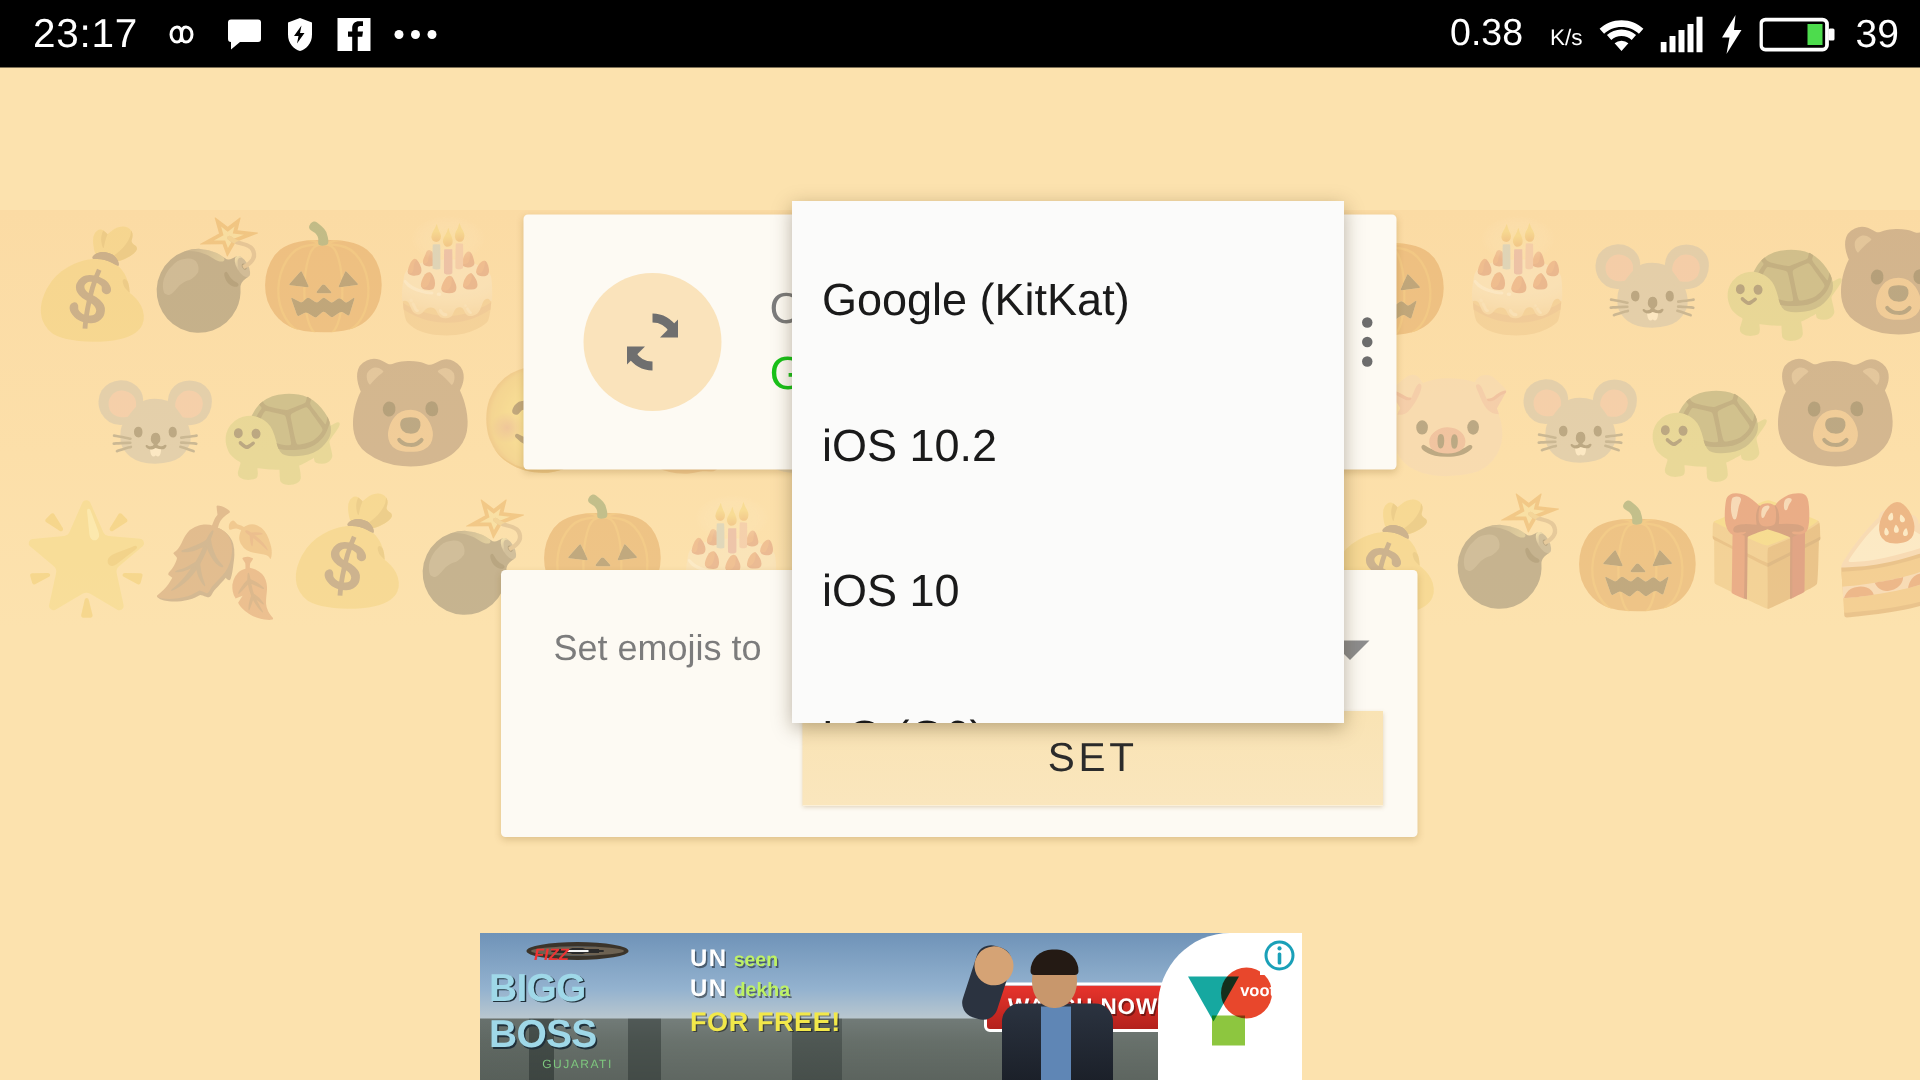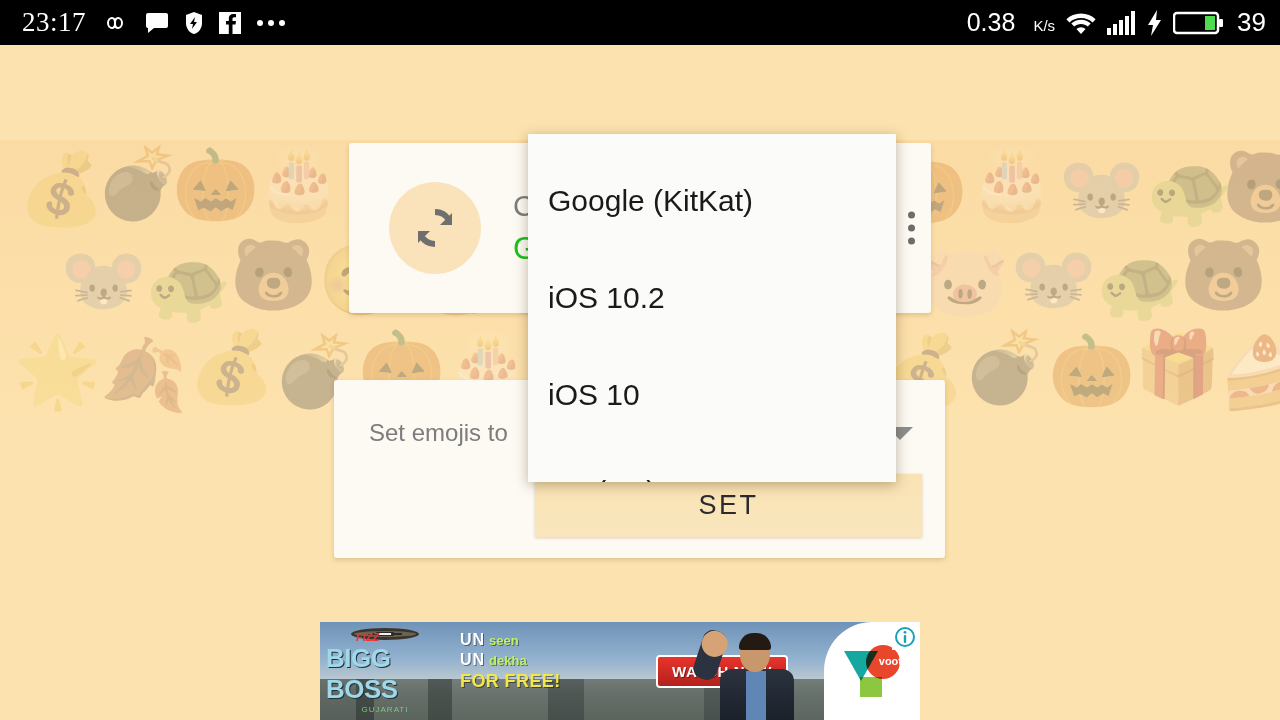--- a/index.html
+++ b/index.html
@@ -21,21 +21,21 @@
     position: absolute; top: 0; left: 0;
     width: 1280px; height: 45px;
     background: #000;
     display: flex; align-items: center;
     padding: 0 14px 0 22px;
     z-index: 60;
   }
   .status-left { display: flex; align-items: center; gap: 14px; }
   .status-clock {
     color: #fff; font-size: 27px; letter-spacing: .5px;
-    font-family: Liberation Serif, serif;
+    font-family: Liberation Sans, sans-serif;
   }
   .status-right {
     margin-left: auto;
     display: flex; align-items: center; gap: 10px;
   }
   .net-speed {
     color: #fff; font-size: 25px; display: flex; align-items: baseline; gap: 18px;
   }
   .net-speed .unit { font-size: 15px; }
   .battery-pct { color: #fff; font-size: 26px; margin-left: 2px; }
@@ -193,21 +193,21 @@
     font-size: 30px; color: #1a1a1a;
     cursor: pointer;
     white-space: nowrap;
   }
   .dd-item:first-child { margin-top: 18px; }
 
   
   .ad-banner {
     position: absolute;
     left: 320px; top: 622px;
-    width: 600px; height: 98px;
+    width: 548px; height: 98px;
     overflow: hidden;
     background: #5a6c80;
     z-index: 30;
   }
   .ad-sky {
     position: absolute; inset: 0;
     background:
       linear-gradient(180deg, #6f93b8 0%, #93b2cf 38%, #b9c7cf 58%, #7e8a86 74%, #4c5450 100%);
   }
   .ad-city {

